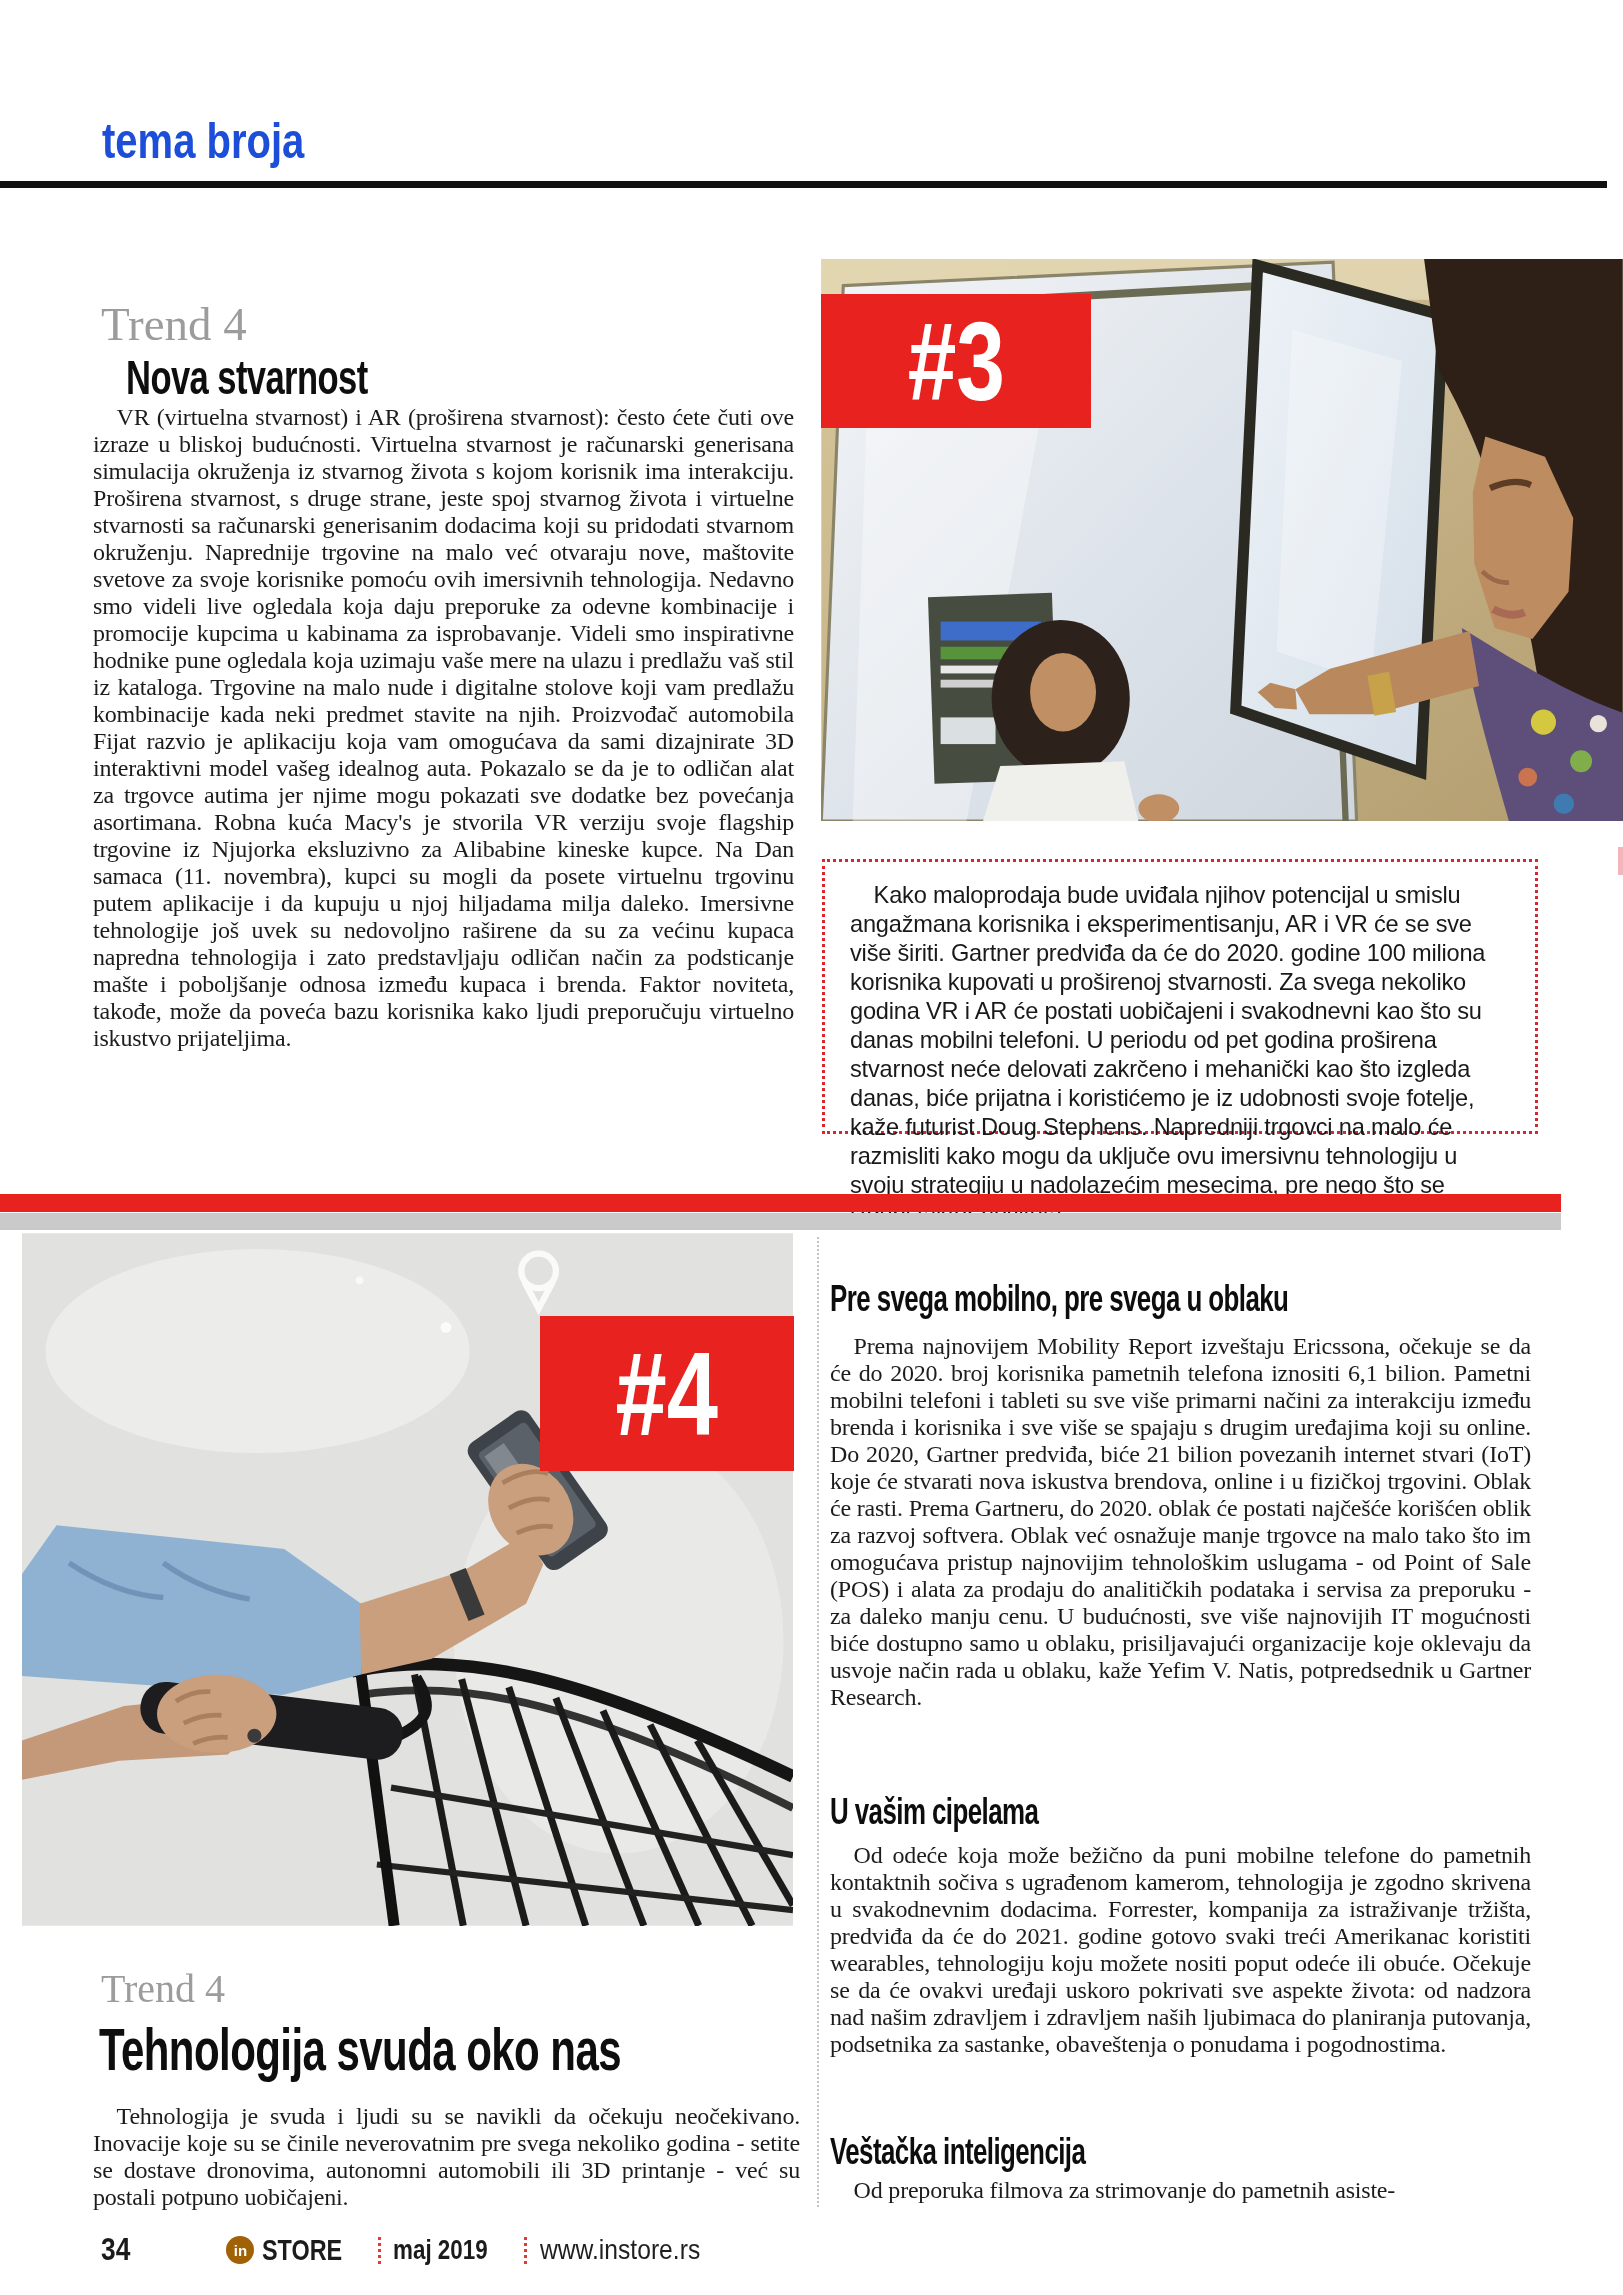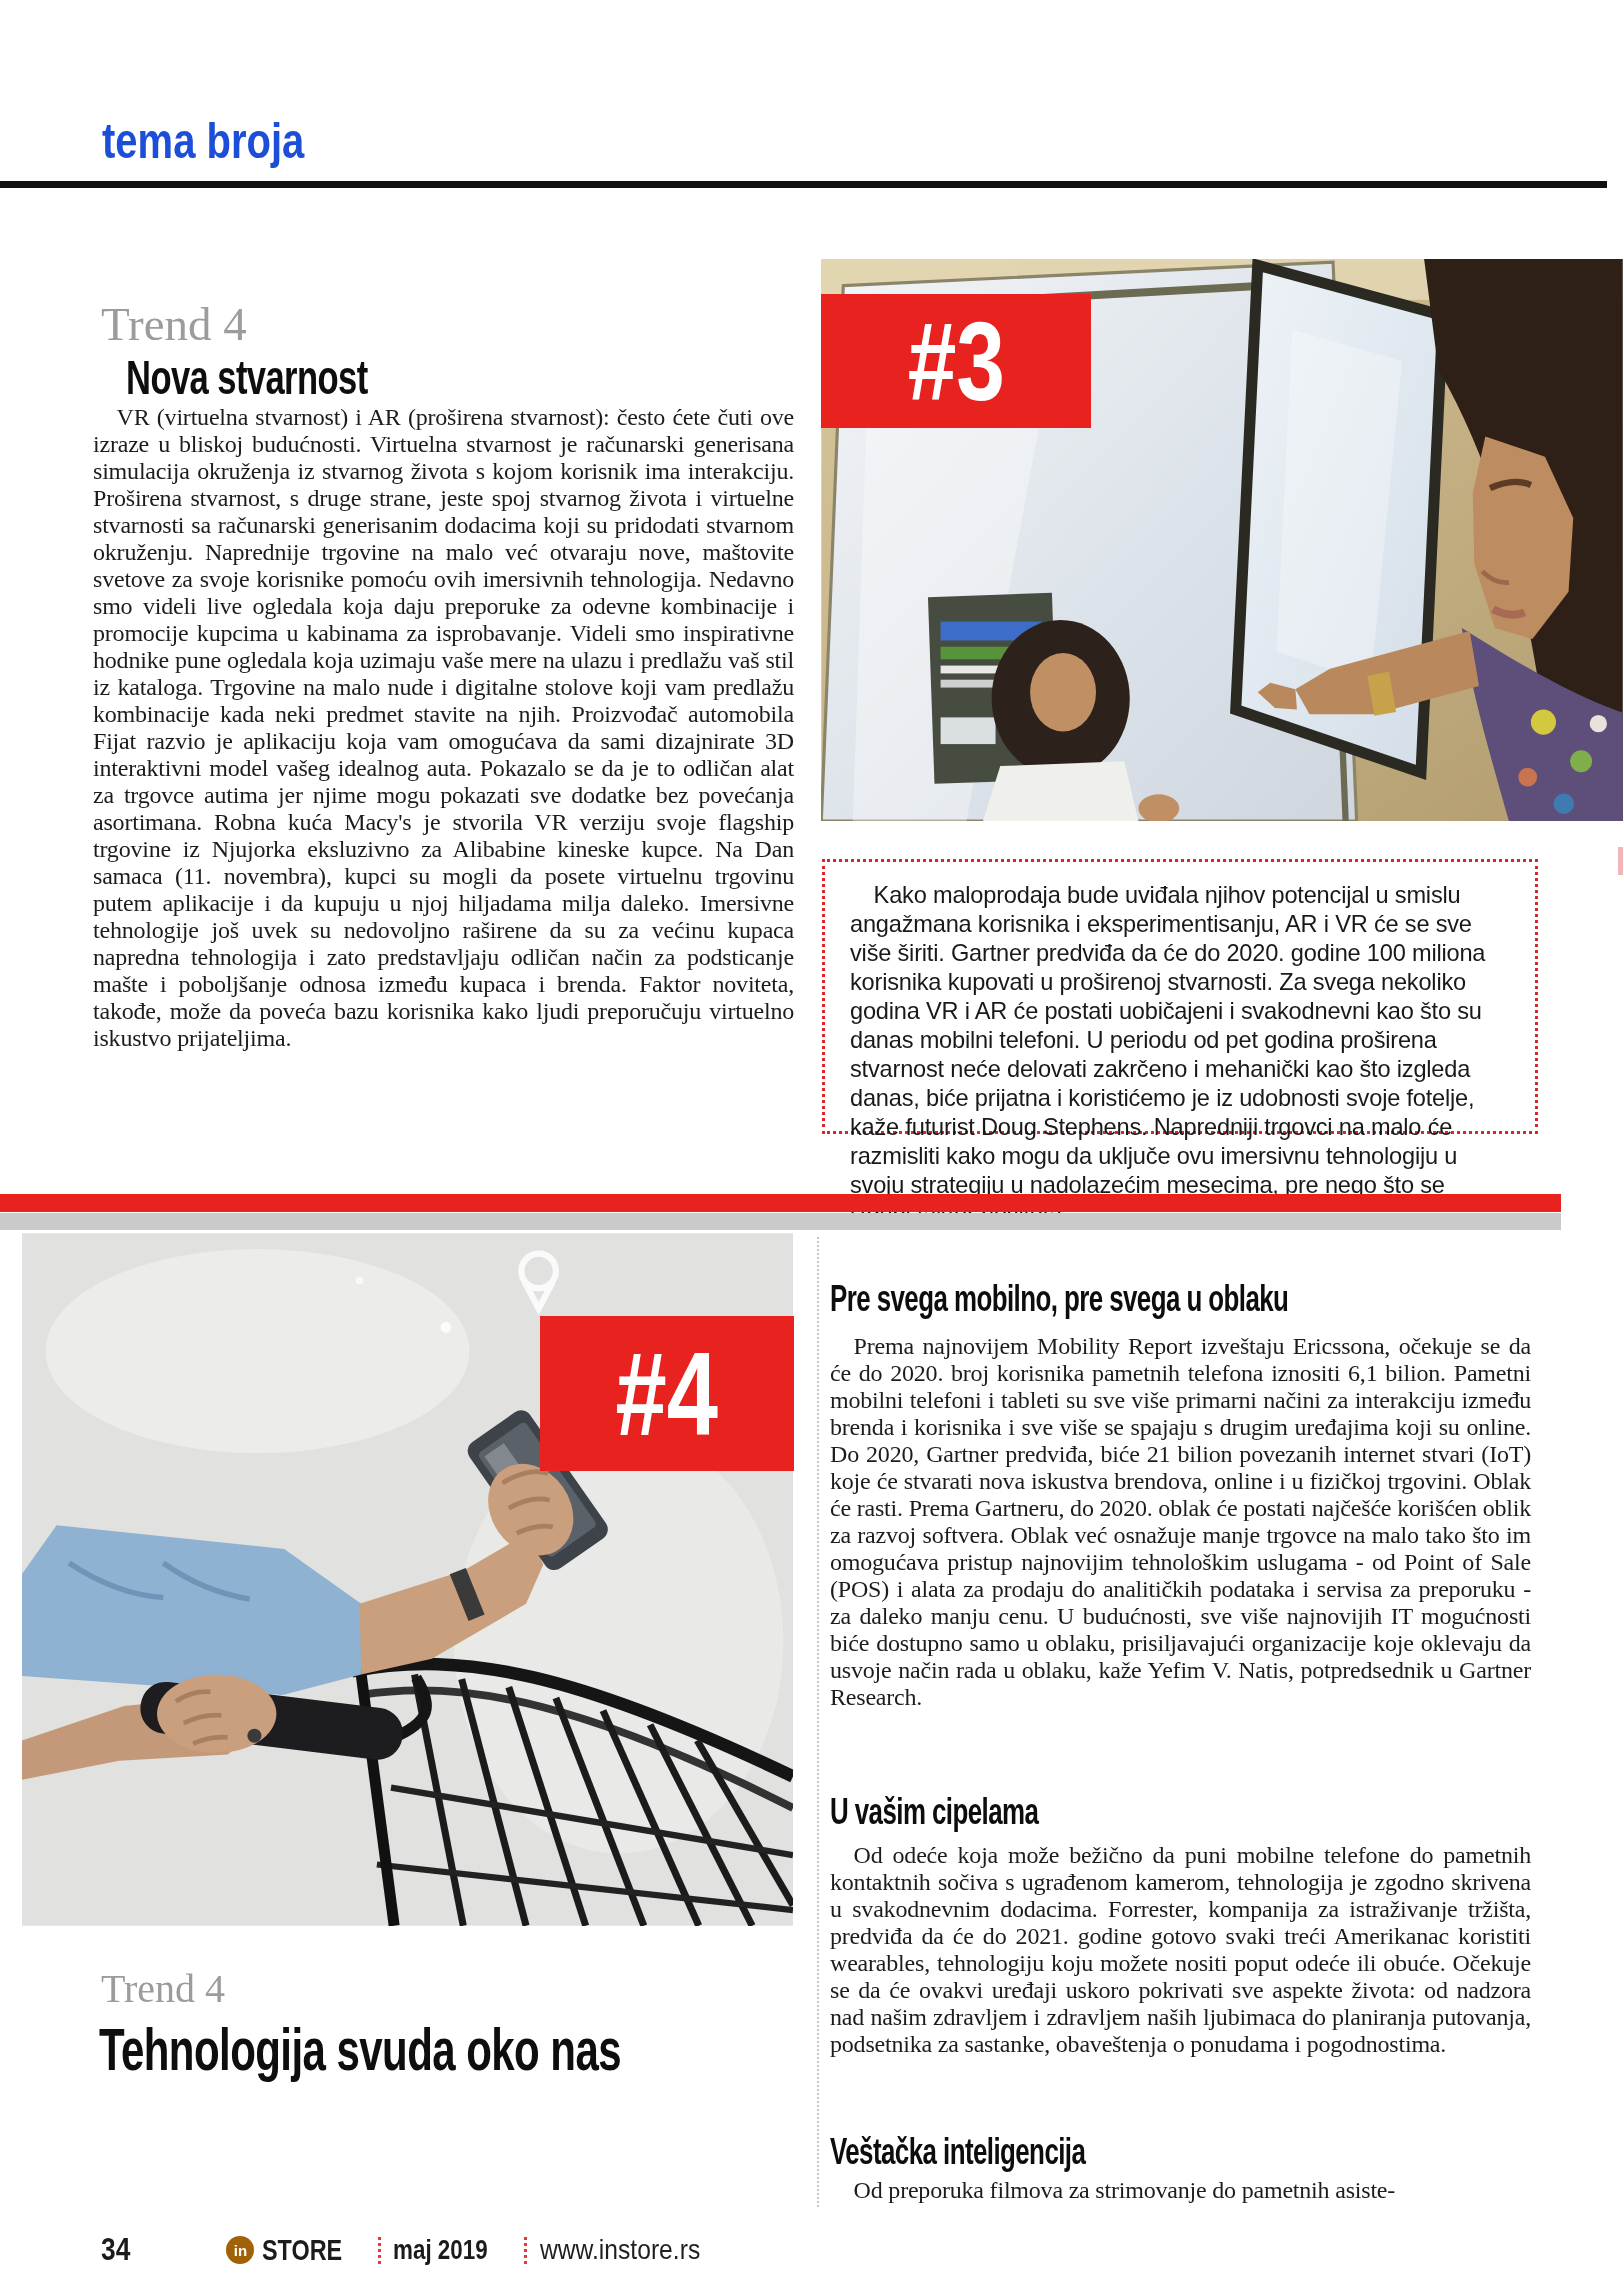--- a/index.html
+++ b/index.html
@@ -189,20 +189,21 @@
 
   <div class="abs r-head" style="left:830px;top:2131px;">
     <span class="cond" style="transform:scaleX(.72);">Veštačka inteligencija</span>
   </div>
   <div class="abs body-serif" style="left:830px;top:2177px;width:701px;text-align:left;">Od preporuka filmova za strimovanje do pametnih asiste-</div>
 
   <div class="abs kicker" style="left:101px;top:1965px;font-size:40px;">Trend 4</div>
   <div class="abs headline" style="left:99px;top:2015px;font-size:60px;">
     <span class="cond" style="transform:scaleX(.7);">Tehnologija svuda oko nas</span>
   </div>
+  <div class="abs body-serif" style="left:93px;top:2103px;width:707px;">Tehnologija je svuda i ljudi su se navikli da očekuju neočekivano. Inovacije koje su se činile neverovatnim pre svega nekoliko godina - setite se dostave dronovima, autonomni automobili ili 3D printanje - već su postali potpuno uobičajeni.</div>
 
   <div class="abs footer" style="left:101px;top:2232px;">
     <span class="pn" style="margin-right:91px;">34</span>
     <span class="logo">
       <span>in</span>
     </span>
     <span class="brand">STORE</span>
     <span class="sep"></span>
     <span class="issue">maj 2019</span>
     <span class="sep"></span>

